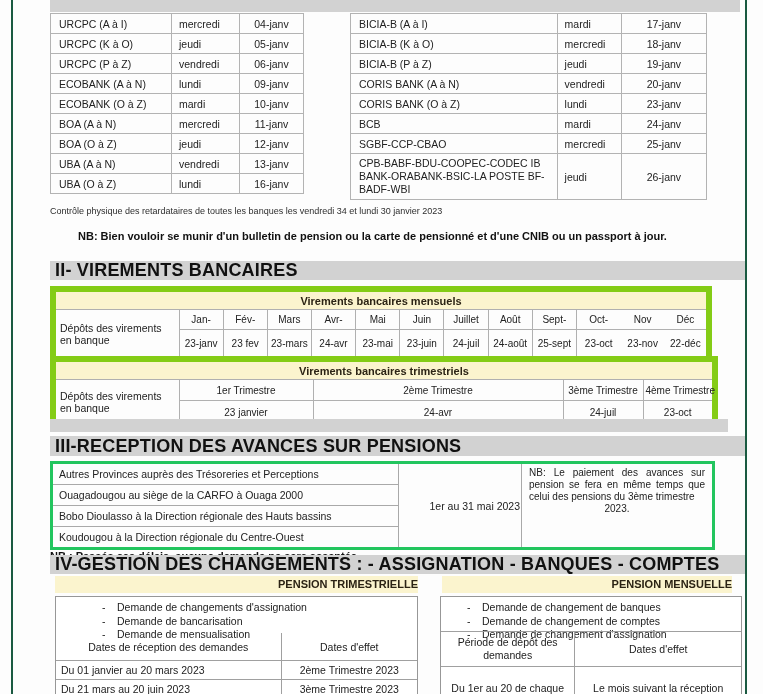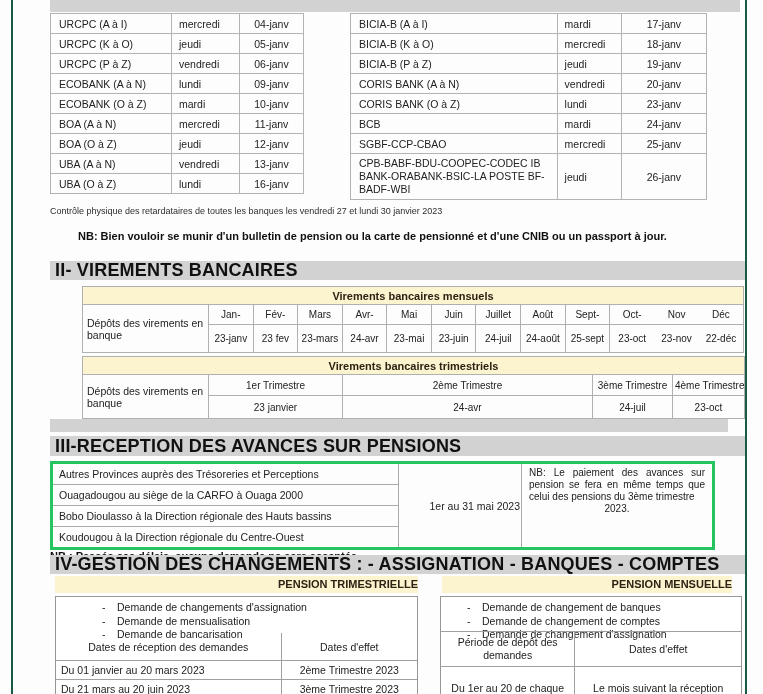--- a/index.html
+++ b/index.html
@@ -11,21 +11,21 @@
   .secbar{background:#d2d2d2;font-weight:bold;font-size:18px;line-height:19px;
           padding-left:5px;color:#111;letter-spacing:.2px;}
   table{border-collapse:collapse;table-layout:fixed;}
   
   .bank-table{border:1px solid #858585;width:100%;}
   .bank-table td{border:1px solid #b3b3b3;font-size:10.5px;padding:1px 5px;height:17px;color:#222;}
   .bank-table td.bank{padding-left:8px;}
   .bank-table td.day{padding-left:7px;}
   .bank-table td.date{text-align:center;}
   
-  .pay-table{border:1px solid #84cc16;width:100%;margin-left:32px;}
+  .pay-table{border:6px solid #84cc16;width:100%;}
   .pay-table td,.pay-table th{border:1px solid #b0b0b0;font-size:10px;font-weight:normal;
         text-align:center;color:#222;padding:1px 2px;}
   .pay-table .ytitle{background:#fbf4ce;color:#2b2314;font-weight:bold;font-size:11px;height:15px;}
   .pay-table .rowlabel{text-align:left;font-size:10.5px;padding:1px 4px;}
   .pay-table .mh{height:17px;}
   .pay-table .mv{height:25px;white-space:nowrap;}
   .pay-table .nolb{border-left-style:hidden;}
   .pay-table .qh{height:18px;white-space:nowrap;}
   .pay-table .qv{height:20px;white-space:nowrap;}
   
@@ -168,21 +168,21 @@
           </tr>
       <tr>
             <td class="bank" style="line-height:13px;padding-top:3px;padding-bottom:3px;">CPB-BABF-BDU-COOPEC-CODEC IB BANK-ORABANK-BSIC-LA POSTE BF- BADF-WBI</td>
             <td class="day">jeudi</td>
             <td class="date">26-janv</td>
           </tr>
     </tbody>
       </table>
   </div>
 
-  <div class="abs small-note" style="left:50px;top:206px;width:660px;">Contrôle physique des retardataires de toutes les banques les vendredi 27 et lundi 30 janvier 2023</div>
+  <div class="abs small-note" style="left:50px;top:206px;width:660px;">Contrôle physique des retardataires de toutes les banques les vendredi 34 et lundi 30 janvier 2023</div>
 
   <div class="abs nb-bold" style="left:78px;top:230px;width:650px;">NB: Bien vouloir se munir d'un bulletin de pension ou la carte de pensionné et d'une CNIB ou un passport à jour.</div>
 
   <div class="abs secbar" style="left:50px;top:261px;width:690px;height:19px;">II- VIREMENTS BANCAIRES</div>
 
   <div class="abs" style="left:50px;top:286px;width:662px;">
     <table class="pay-table">
       <colgroup>
           <col style="width:126px">
         </colgroup>
@@ -287,22 +287,22 @@
   </div>
 
   <div class="abs nb-bold" style="left:50px;top:550px;">NB : Passés ces délais, aucune demande ne sera acceptée.</div>
 
   <div class="abs secbar" style="left:50px;top:555px;width:690px;height:19px;">IV-GESTION DES CHANGEMENTS : - ASSIGNATION - BANQUES - COMPTES</div>
 
   <div class="abs ybar" style="left:55px;top:576px;width:363px;">PENSION TRIMESTRIELLE</div>
   <div class="abs panel-box" style="left:55px;top:596px;width:361px;height:104px;">
     <div style="padding:4px 4px 0 46px;">
       <div class="bullet"><span>Demande de changements d'assignation</span></div>
+      <div class="bullet"><span>Demande de bancarisation</span></div>
       <div class="bullet"><span>Demande de mensualisation</span></div>
-      <div class="bullet"><span>Demande de bancarisation</span></div>
     </div>
     <table class="inner-table pt-inner" style="position:absolute;left:0;right:0;top:36px;">
       <colgroup>
           <col style="width:225px">
           <col style="width:136px">
         </colgroup>
       <tbody>
           <tr>
         <td class="hcell">Dates de réception des demandes</td>
         <td class="hcell divl">Dates d'effet</td>

